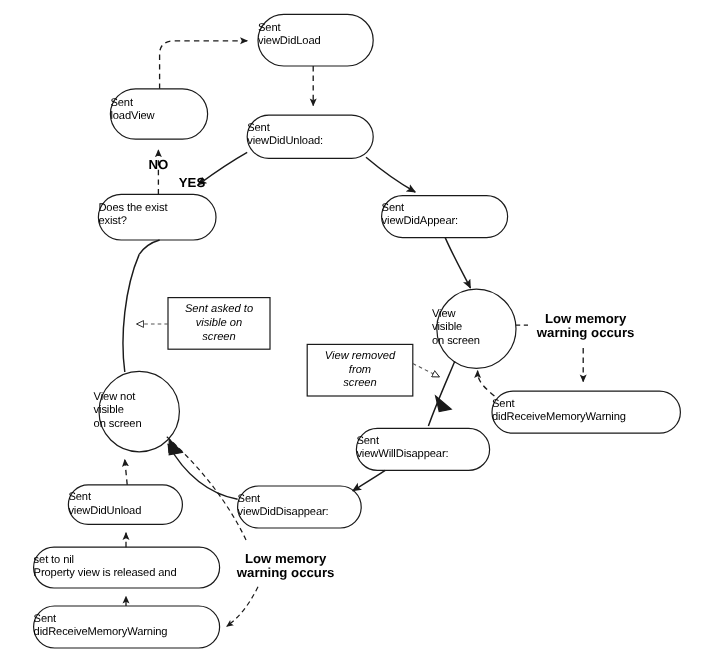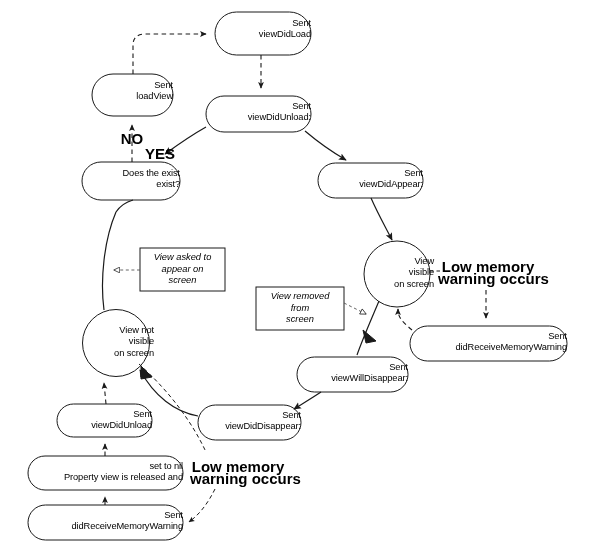--- a/index.html
+++ b/index.html
@@ -20,28 +20,28 @@
   #diagram-svg {
     position: absolute;
     left: 0;
     top: 0;
     width: 600px;
     height: 547px;
   }
   .node-label {
     font-size: 9.3px;
     line-height: 11.4px;
-    text-align: right;
+    text-align: left;
     color: #000000;
     letter-spacing: -0.1px;
   }
   .node-label .b { font-weight: normal; }
   .edge-label {
     position: absolute;
-    font-size: 15px;
+    font-size: 11px;
     line-height: 11.6px;
     font-weight: bold;
     color: #000000;
     text-align: center;
     white-space: nowrap;
   }
   .note-label {
     font-size: 9.3px;
     line-height: 11.6px;
     font-style: italic;
@@ -232,22 +232,22 @@
 
     <foreignObject class="node-fo" x="28" y="510" width="155" height="34">
       <div xmlns="http://www.w3.org/1999/xhtml" class="node-label">
         <div>Sent</div>
         <div class="b">didReceiveMemoryWarning</div>
       </div>
     </foreignObject>
 
     <foreignObject class="note-fo" x="140" y="252" width="85" height="40">
       <div xmlns="http://www.w3.org/1999/xhtml" class="note-label">
-        <div>View asked to</div>
-        <div>appear on</div>
+        <div>Sent asked to</div>
+        <div>visible on</div>
         <div>screen</div>
       </div>
     </foreignObject>
 
     <foreignObject class="note-fo" x="256" y="291" width="88" height="40">
       <div xmlns="http://www.w3.org/1999/xhtml" class="note-label">
         <div>View removed</div>
         <div>from</div>
         <div>screen</div>
       </div>

